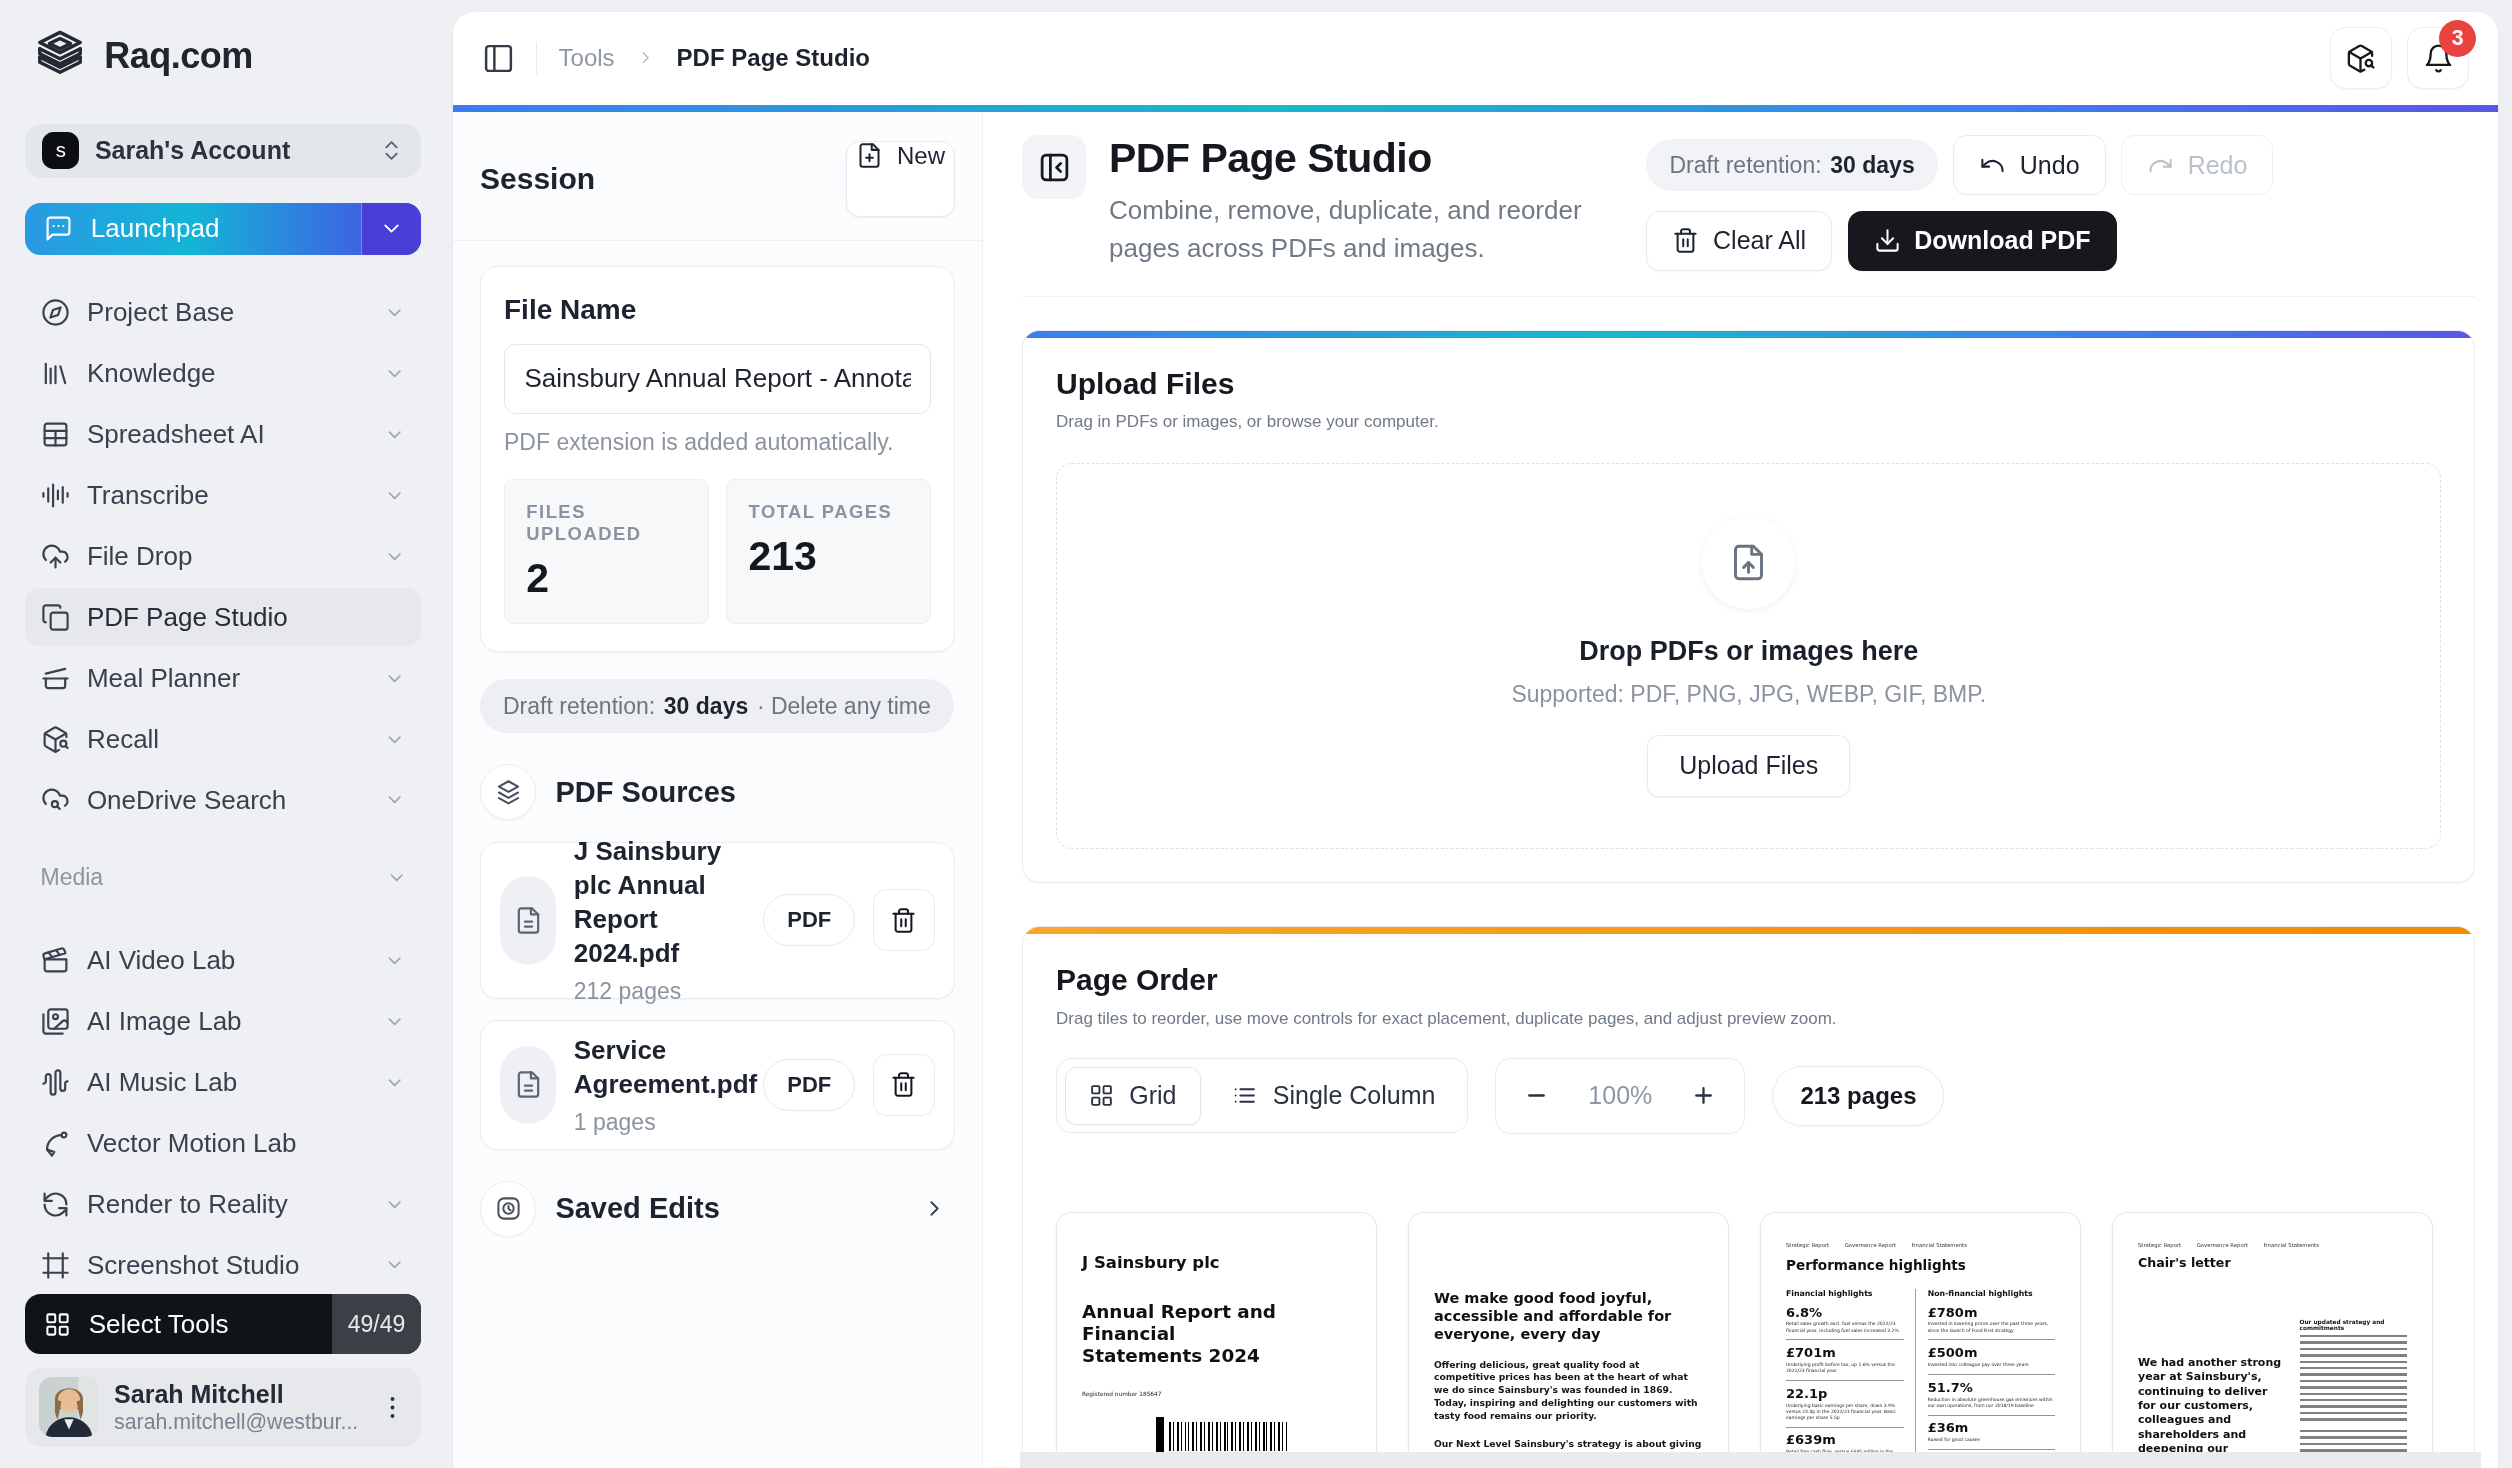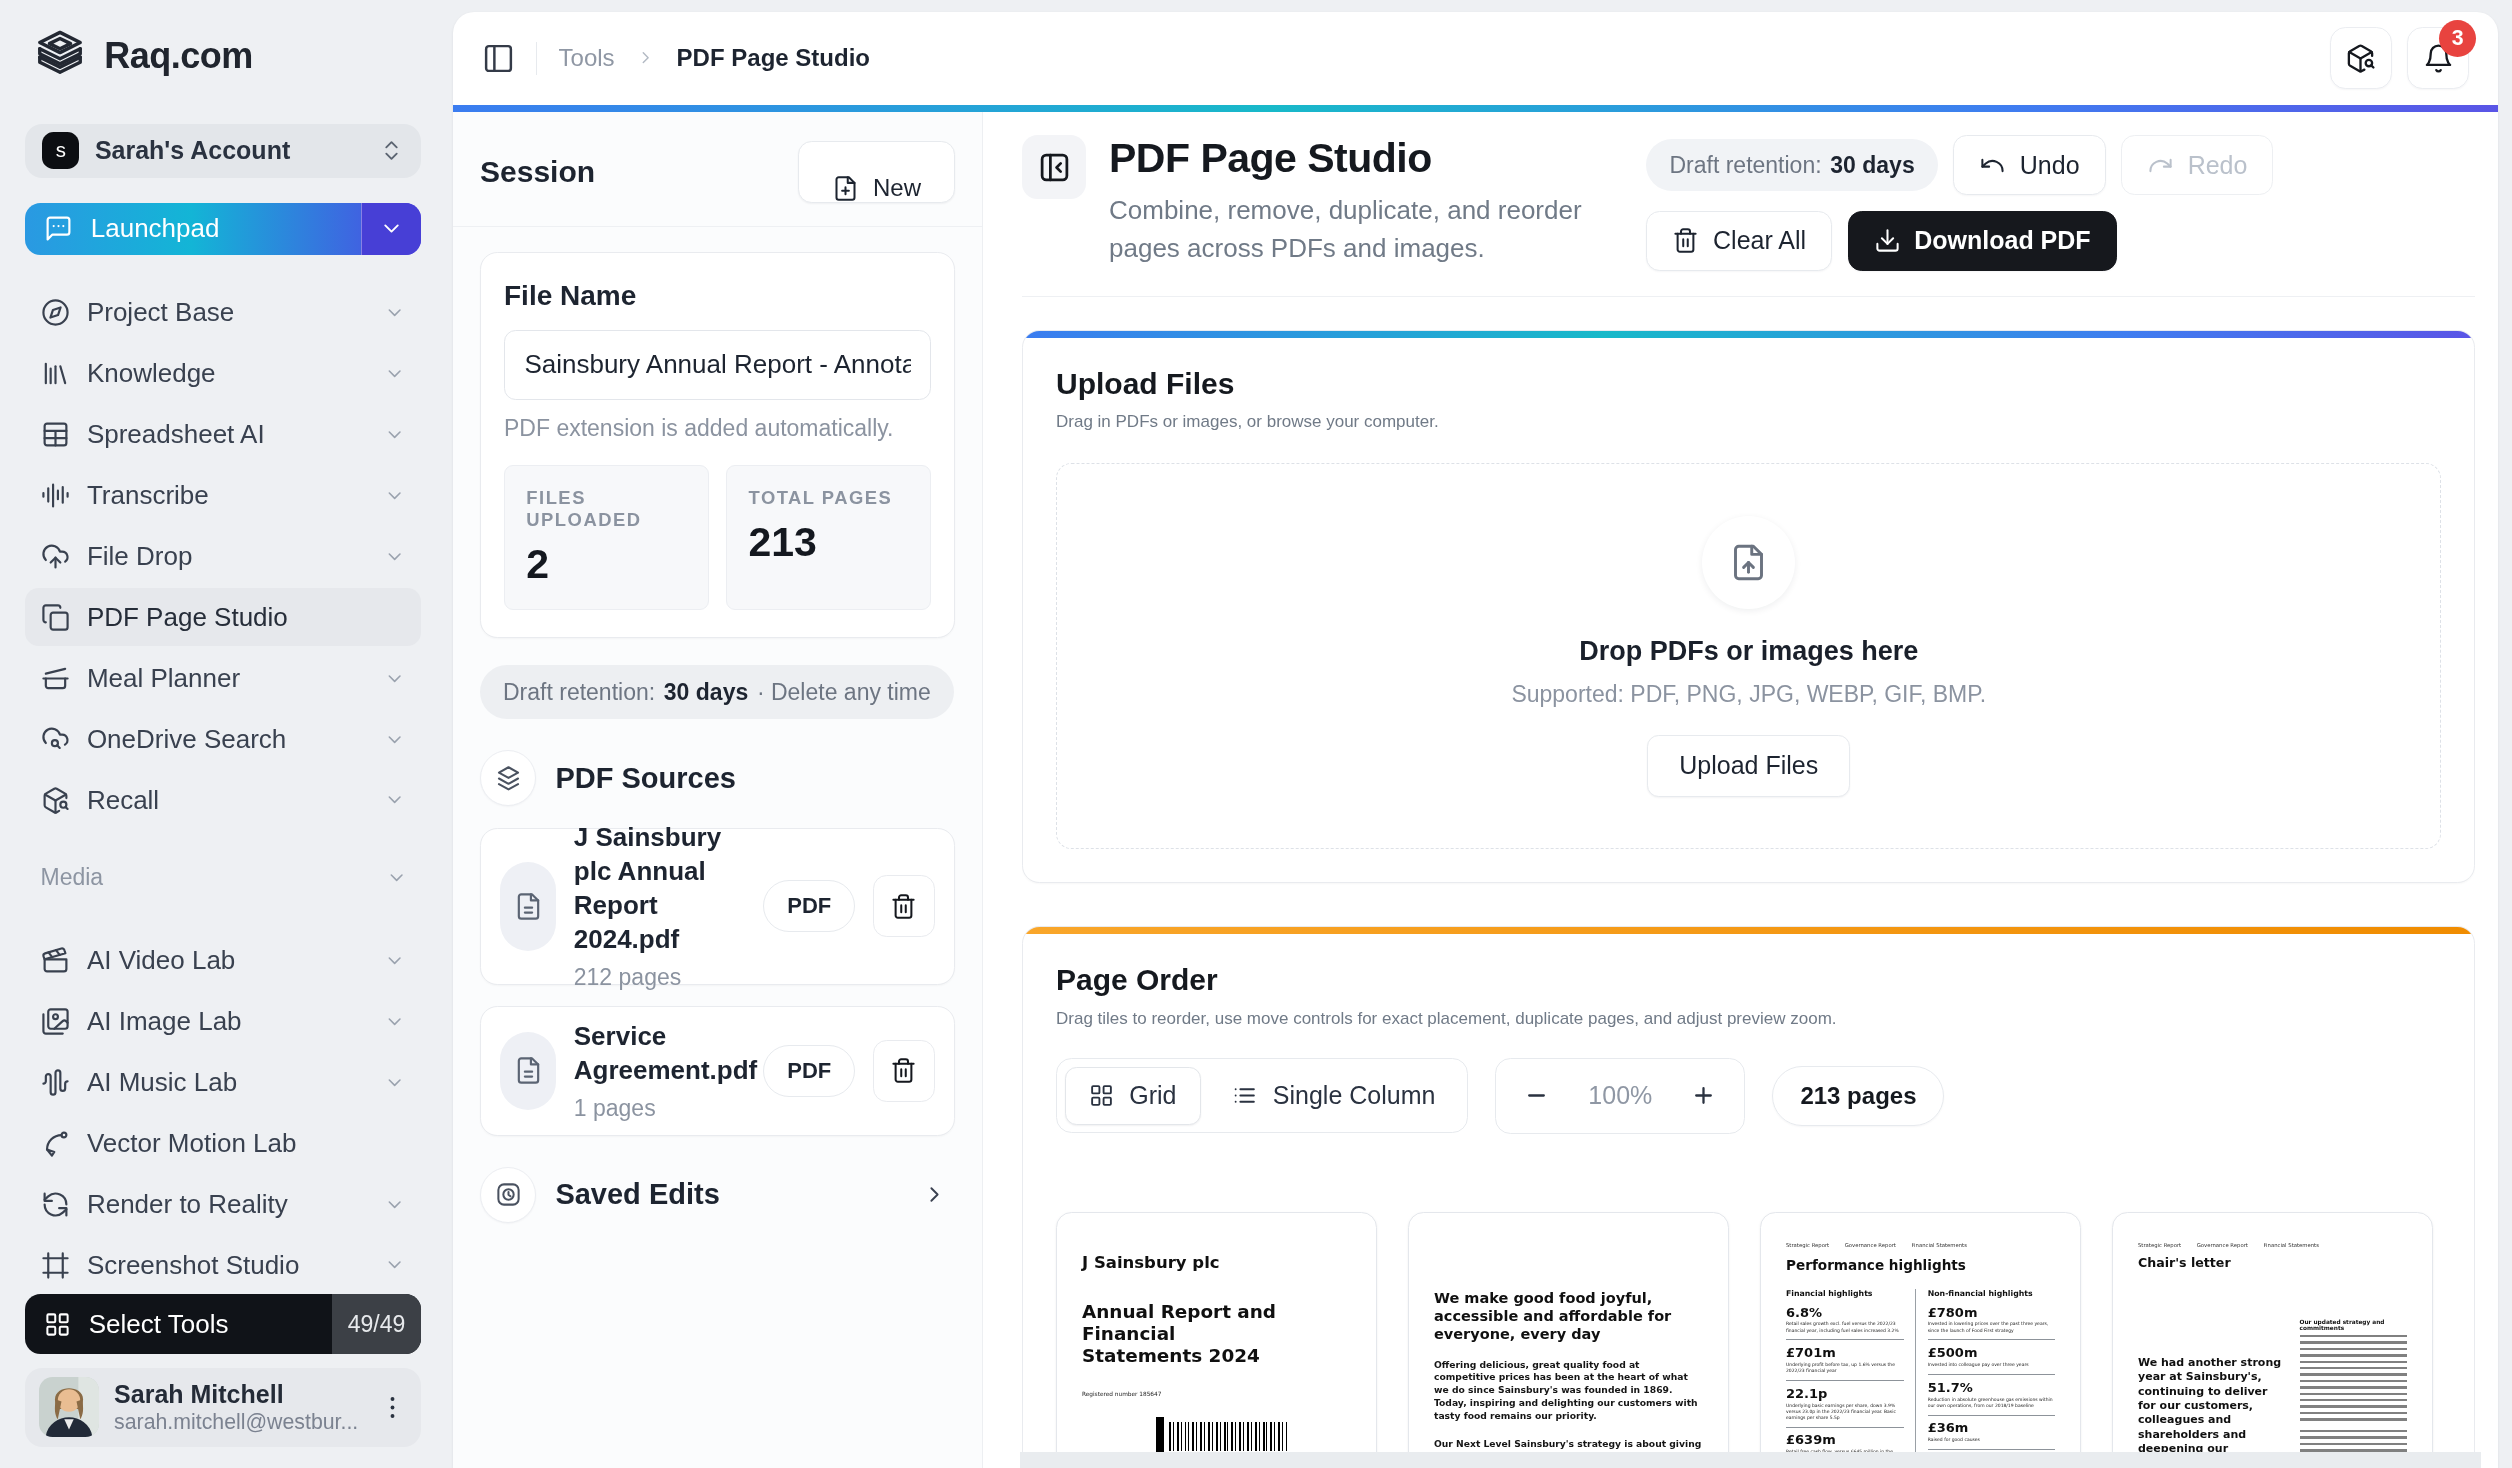--- a/index.html
+++ b/index.html
@@ -68,22 +68,22 @@
          background:#e8433f;color:#fff;font-size:21.3px;font-weight:700;display:flex;align-items:center;justify-content:center}
   .grad-bar{height:7.8px;flex:0 0 auto;background:linear-gradient(90deg,#3b7cf0,#18b9c9 40%,#3f7df0 76%,#5a55e6)}
   .content{flex:1;display:flex;min-height:0}
 
   
   .session{width:530px;flex:0 0 auto;background:#fbfcfd;border-right:1px solid #edeff2;
            padding:23px 27px 0;display:flex;flex-direction:column;overflow:hidden}
   .session-head{display:flex;align-items:center;justify-content:space-between;margin:0 -27px;
                 padding:5.8px 27px 23px;border-bottom:1px solid #eef0f3}
   .session-title{font-size:30px;font-weight:700;color:#1d2430}
-  .new-btn{height:62px;padding:0 33px;border:1px solid #e7eaee;border-radius:13.6px;background:#fff;
-           display:flex;align-items:flex-end;gap:13.6px;font-size:24px;font-weight:500;cursor:pointer;
+  .new-btn{height:76px;padding:0 9px;border:1px solid #e7eaee;border-radius:13.6px;background:#fff;
+           display:flex;align-items:flex-start;gap:13.6px;font-size:24px;font-weight:500;cursor:pointer;
            box-shadow:0 1px 1.9px rgba(15,23,42,.05);color:#1d2430}
   .new-btn .bic{width:27px;height:27px}
   .fn-card{margin-top:25px;border:1px solid #e9ebef;border-radius:17.4px;background:#fff;
            padding:27px 23px;box-shadow:0 1px 1.9px rgba(15,23,42,.03)}
   .fn-label{font-size:28px;font-weight:700;color:#1d2430;margin-bottom:17.4px}
   .fn-input{width:100%;height:70px;border:1.5px solid #e3e6eb;border-radius:11.6px;padding:0 19.4px;
             font-size:26px;color:#1d2430;background:#fff;font-family:"Liberation Sans",sans-serif}
   .fn-help{margin-top:15.5px;font-size:23px;color:#8b93a0}
   .stats{display:flex;gap:17.4px;margin-top:23px}
   .stat{flex:1;background:#f7f8fa;border:1px solid #eceef2;border-radius:9px;padding:21.3px 21.3px}
@@ -335,43 +335,43 @@
       <span>Meal Planner</span>
       <span class="chev">
           <svg viewBox="0 0 24 24" class="ic">
             <path d="m6 9 6 6 6-6"></path>
           </svg>
         </span>
     </div>
     <div class="nav-item">
       <span class="nico">
           <svg viewBox="0 0 24 24" class="ic">
-            <path d="M4 14.9A7 7 0 1 1 15.7 8h1.8a4.5 4.5 0 0 1 2.3 8.3"></path>
-            <circle cx="11.5" cy="15" r="2.5"></circle>
-            <path d="m13.3 16.8 2.2 2.2"></path>
-          </svg>
-        </span>
-      <span>OneDrive Search</span>
-      <span class="chev">
-          <svg viewBox="0 0 24 24" class="ic">
-            <path d="m6 9 6 6 6-6"></path>
-          </svg>
-        </span>
-    </div>
-    <div class="nav-item">
-      <span class="nico">
-          <svg viewBox="0 0 24 24" class="ic">
             <path d="M21 10V8a2 2 0 0 0-1-1.7l-7-4a2 2 0 0 0-2 0l-7 4A2 2 0 0 0 3 8v8a2 2 0 0 0 1 1.7l7 4a2 2 0 0 0 2 0l2-1.1"></path>
             <path d="M3.3 7 12 12l8.7-5"></path>
             <path d="M12 22V12"></path>
             <circle cx="18.5" cy="15.5" r="2.5"></circle>
             <path d="M20.3 17.3 22 19"></path>
           </svg>
         </span>
       <span>Recall</span>
+      <span class="chev">
+          <svg viewBox="0 0 24 24" class="ic">
+            <path d="m6 9 6 6 6-6"></path>
+          </svg>
+        </span>
+    </div>
+    <div class="nav-item">
+      <span class="nico">
+          <svg viewBox="0 0 24 24" class="ic">
+            <path d="M4 14.9A7 7 0 1 1 15.7 8h1.8a4.5 4.5 0 0 1 2.3 8.3"></path>
+            <circle cx="11.5" cy="15" r="2.5"></circle>
+            <path d="m13.3 16.8 2.2 2.2"></path>
+          </svg>
+        </span>
+      <span>OneDrive Search</span>
       <span class="chev">
           <svg viewBox="0 0 24 24" class="ic">
             <path d="m6 9 6 6 6-6"></path>
           </svg>
         </span>
     </div>
   </div>
 
   <div class="section-label">
     <span>Media</span>

